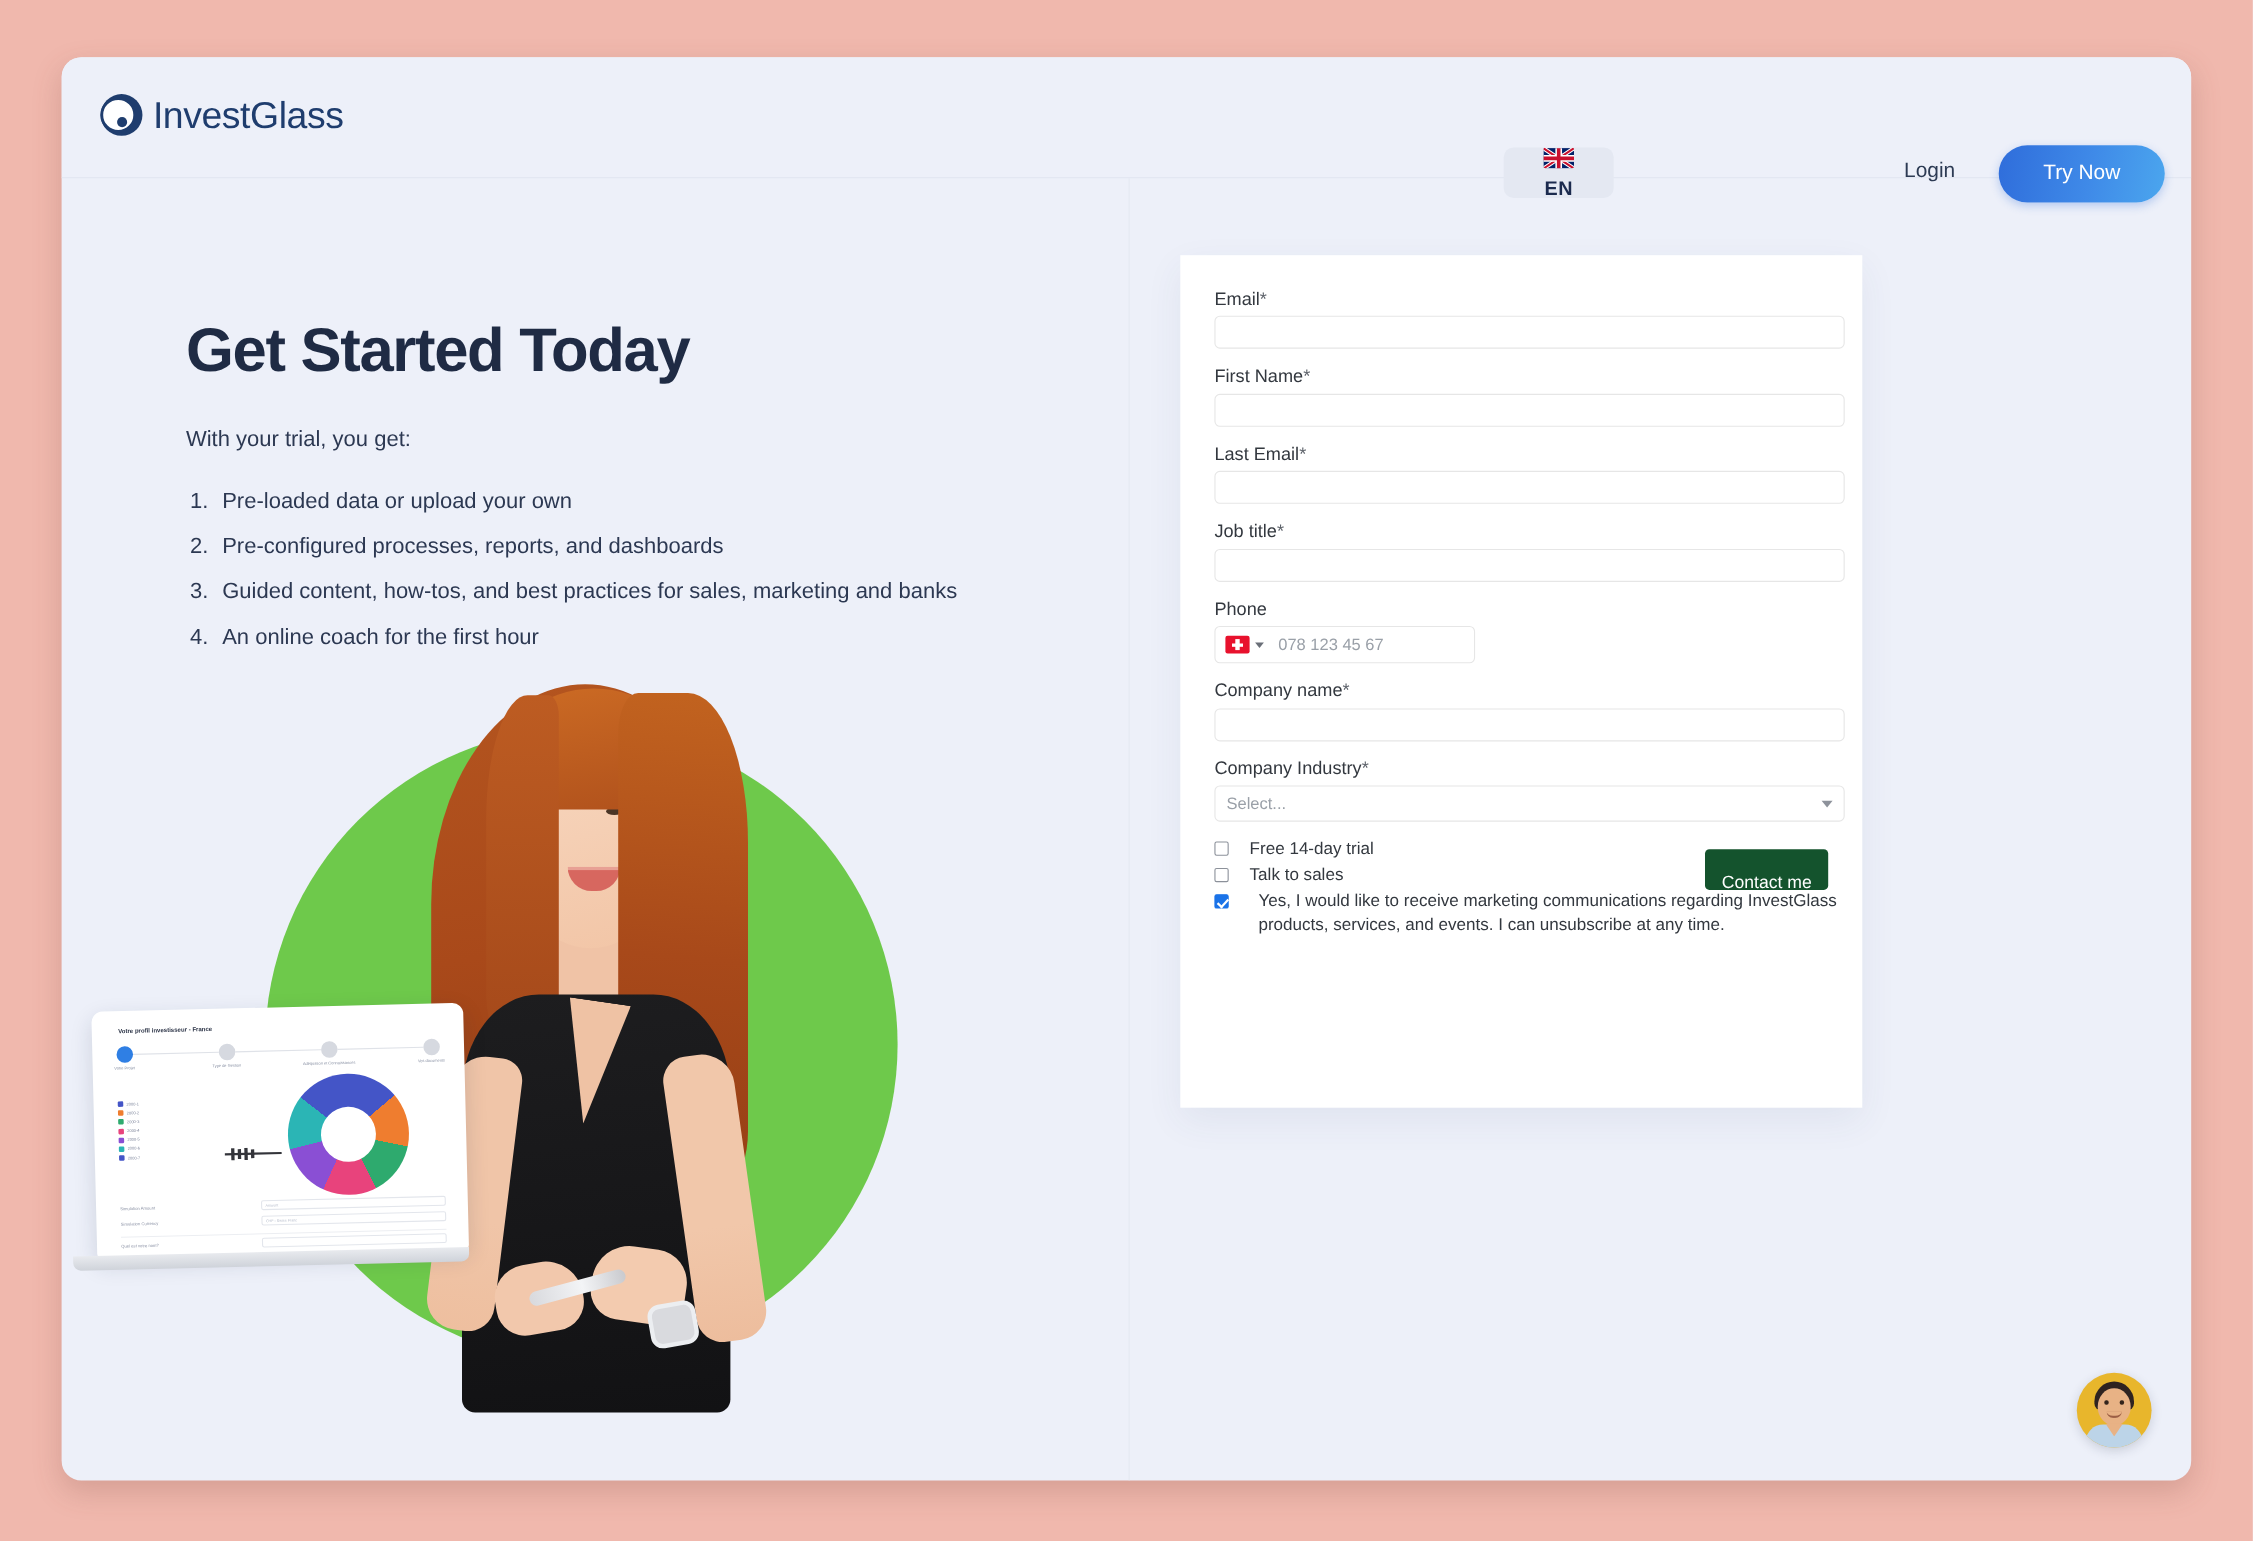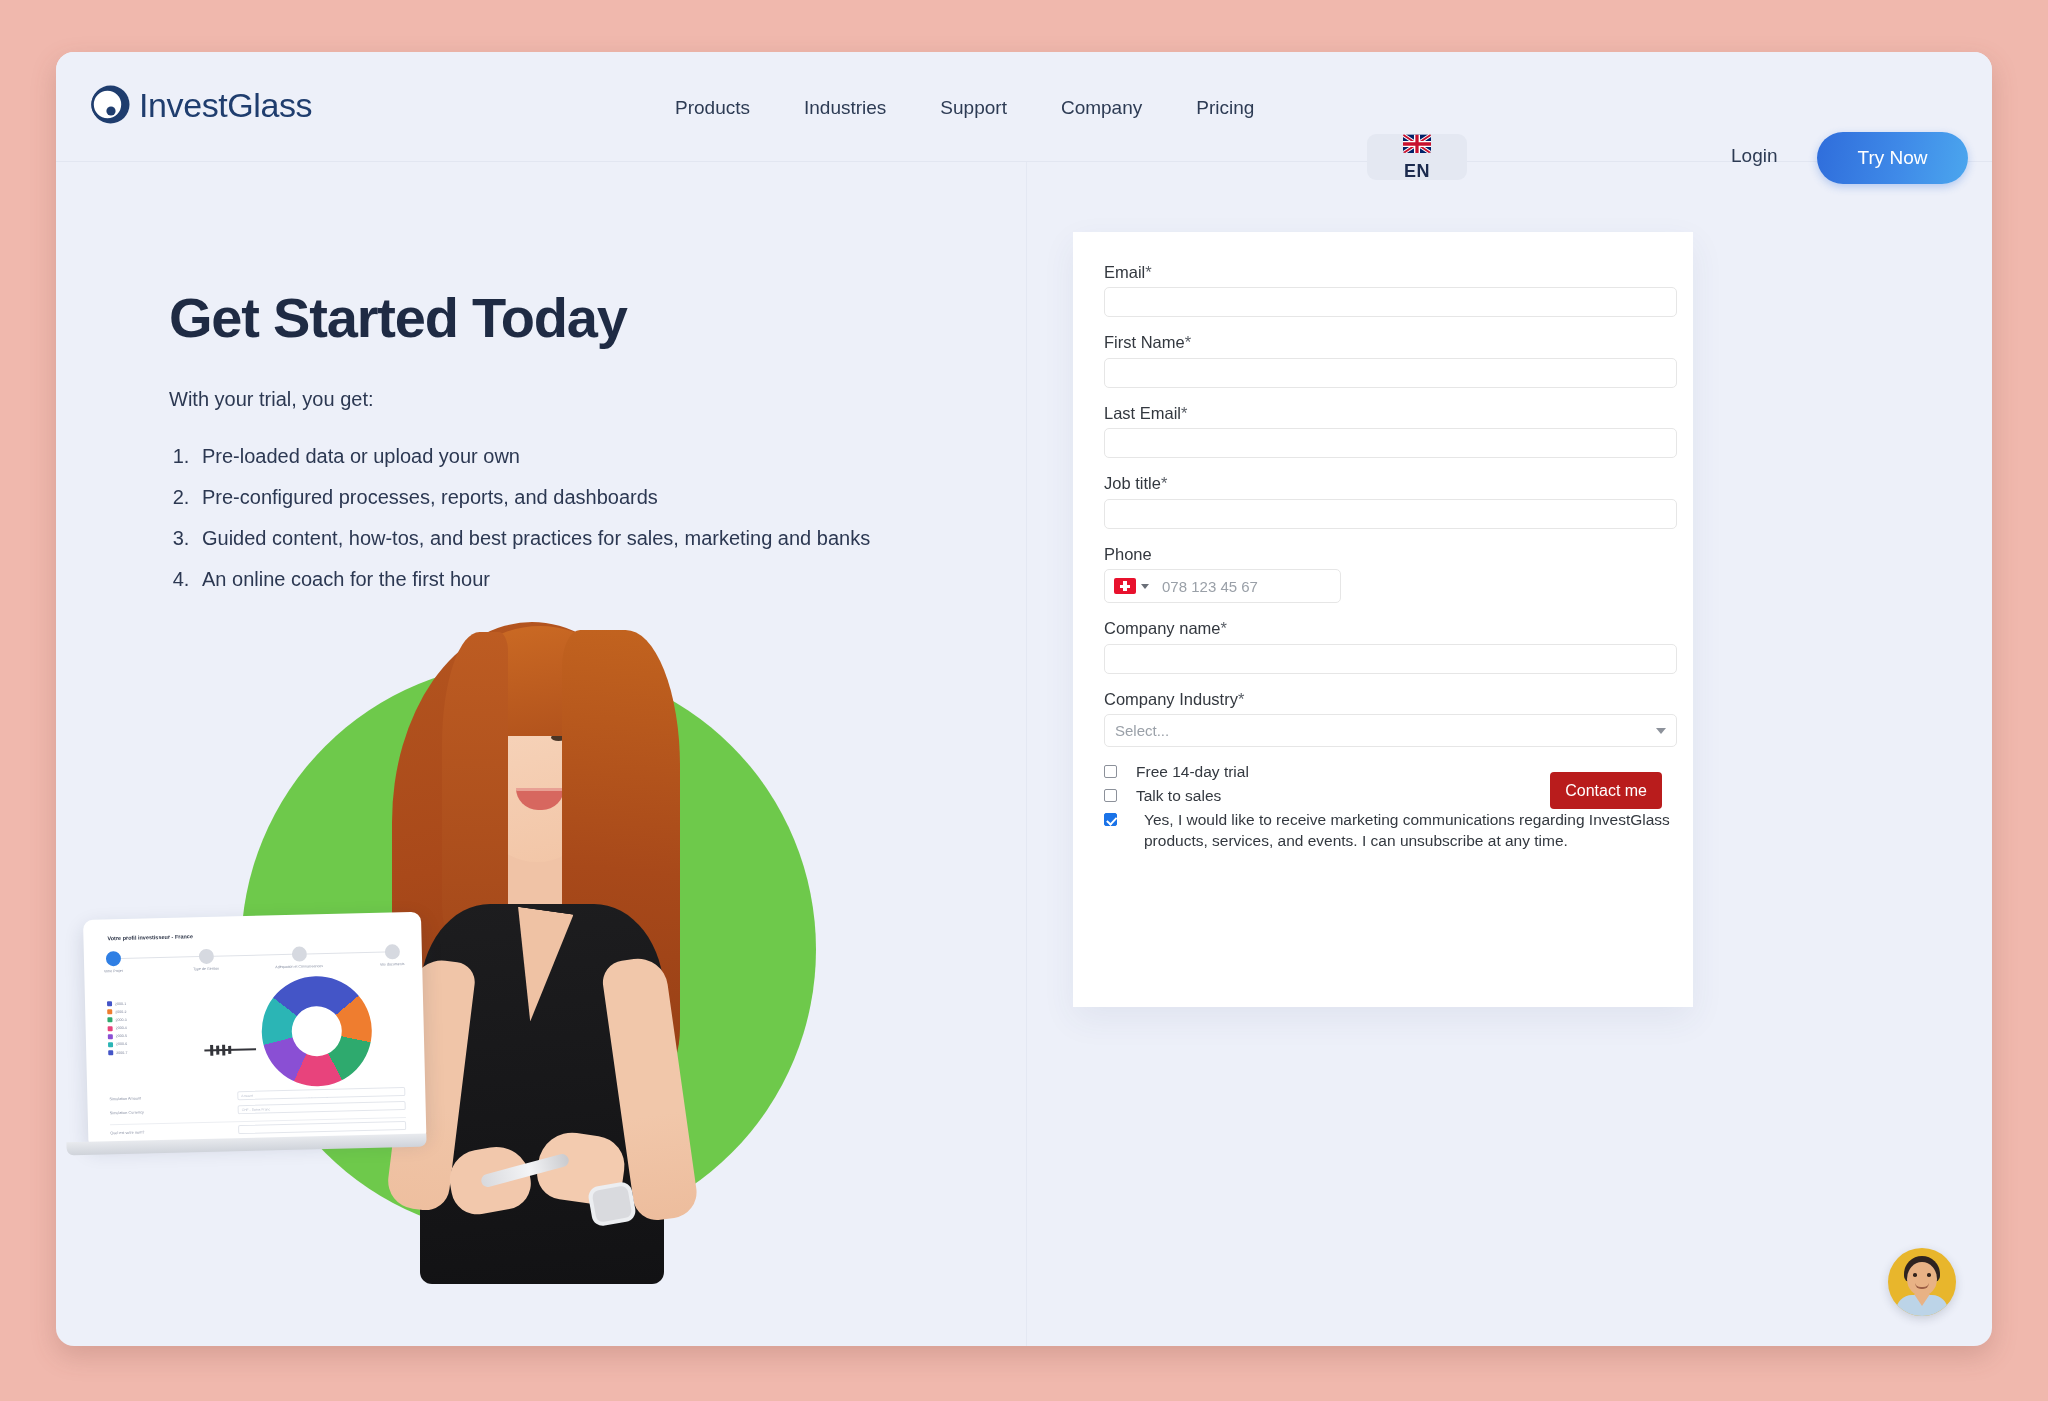--- a/index.html
+++ b/index.html
@@ -575,24 +575,24 @@
     text-indent: 0;
   }
 
   .submit-row {
     position: absolute;
     right: 31px;
     top: 540px;
   }
   .contact-btn {
     height: 37px;
-    padding: 0 15px;
+    padding: 12px 15px;
     border: none;
     border-radius: 4px;
-    background: #b91c1c;
+    background: #14532d;
     color: #fff;
     font-size: 16px;
     font-family: "Liberation Sans", sans-serif;
     cursor: pointer;
     line-height: 37px;
   }
 
   
   .chat-avatar {
     position: absolute;
@@ -655,27 +655,20 @@
         <svg width="45" height="45" viewBox="0 0 45 45">
           <circle cx="22.5" cy="22.5" r="19" fill="#1f3d6e"></circle>
           <circle cx="19.5" cy="22.5" r="15" fill="#ffffff"></circle>
           <circle cx="19.5" cy="22.5" r="15" fill="none" stroke="#1f3d6e" stroke-width="2.6"></circle>
           <circle cx="23" cy="29" r="4.6" fill="#1f3d6e"></circle>
         </svg>
       </span>
       <span class="brand-text">InvestGlass</span>
     </a>
 
-    <nav class="main-nav">
-      <a class="nav-link" href="#">Products</a>
-      <a class="nav-link" href="#">Industries</a>
-      <a class="nav-link" href="#">Support</a>
-      <a class="nav-link" href="#">Company</a>
-      <a class="nav-link" href="#">Pricing</a>
-    </nav>
 
     <button class="lang-switch">
       <span class="flag-uk">
         <svg width="28" height="20" viewBox="0 0 60 40">
           <rect width="60" height="40" fill="#012169"></rect>
           <path d="M0,0 L60,40 M60,0 L0,40" stroke="#fff" stroke-width="8"></path>
           <path d="M0,0 L60,40 M60,0 L0,40" stroke="#C8102E" stroke-width="4"></path>
           <path d="M30,0 V40 M0,20 H60" stroke="#fff" stroke-width="13"></path>
           <path d="M30,0 V40 M0,20 H60" stroke="#C8102E" stroke-width="7"></path>
         </svg>

